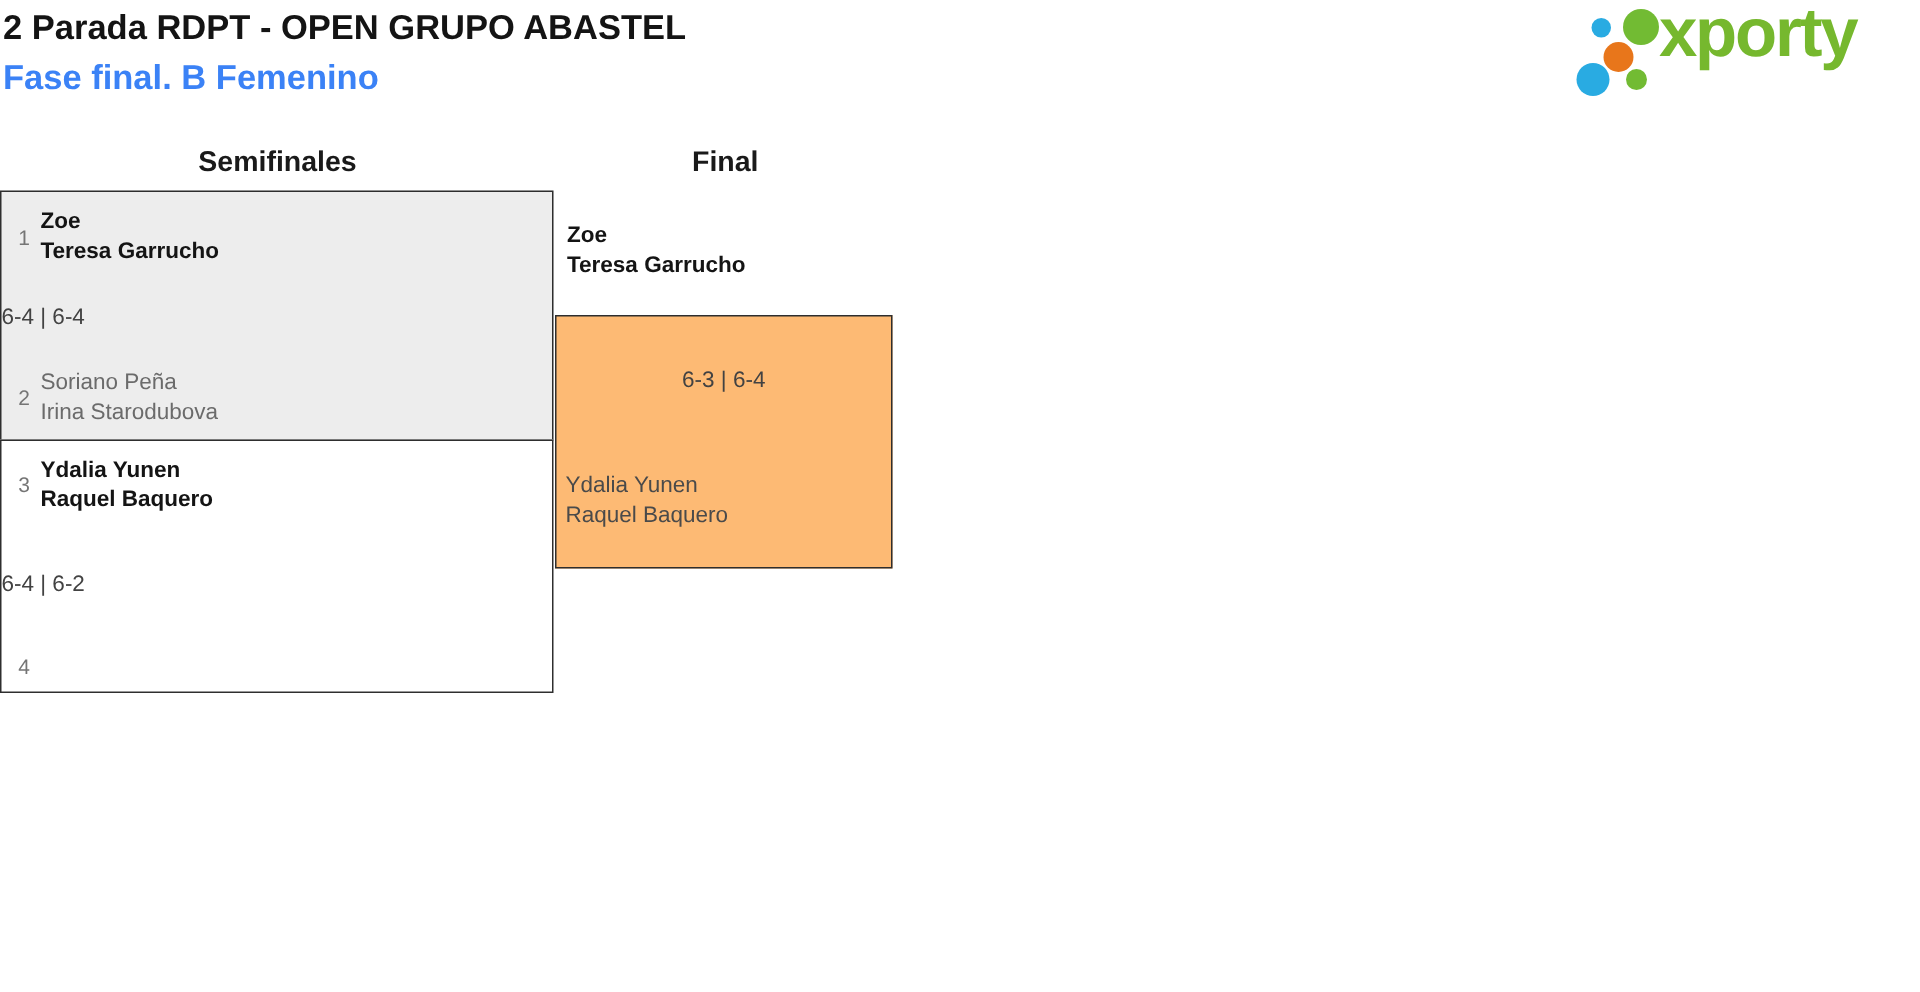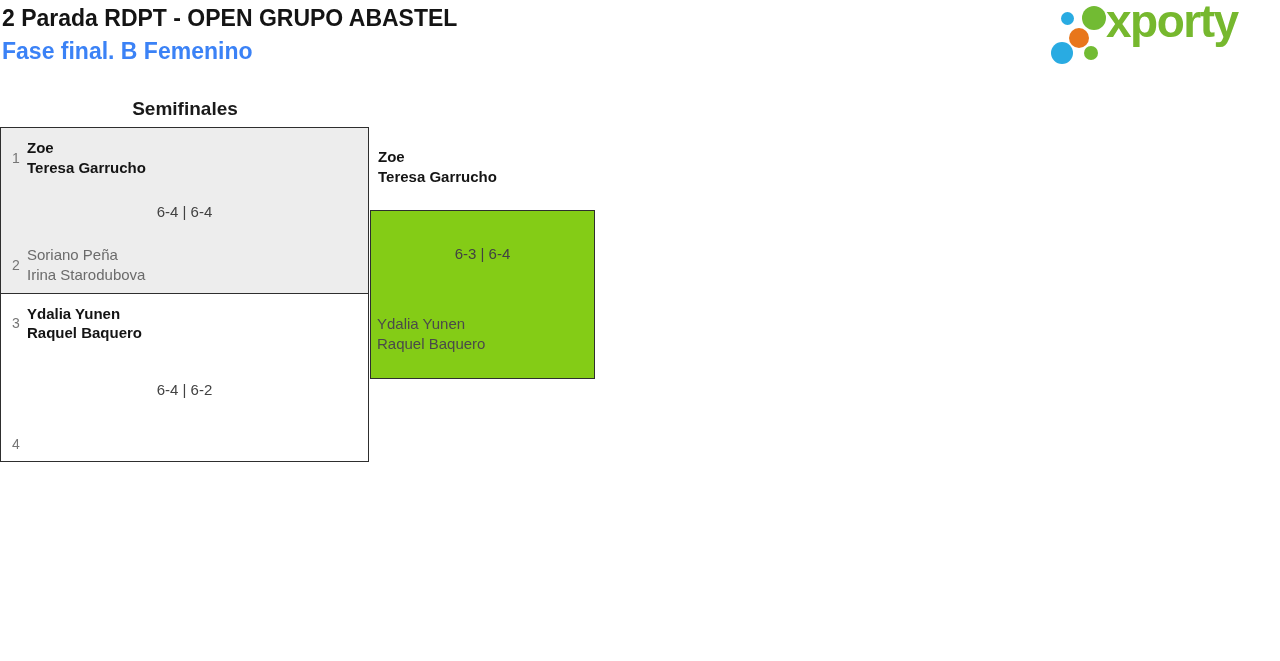--- a/index.html
+++ b/index.html
@@ -21,32 +21,32 @@
   .dot-green-small{left:36px;top:44px;width:14px;height:14px;background:#72bb33;}
   .logo-text{position:absolute;left:58px;top:-8px;font-size:46px;font-weight:700;
              letter-spacing:-1.5px;color:#76b82e;}
 
   
   .round-header{position:absolute;top:98px;font-size:19px;font-weight:700;color:#1a1a1a;text-align:center;}
   .rh-sf{left:0;width:370px;}
   .rh-f{left:372px;width:223px;}
 
   
-  .match-card{position:absolute;box-sizing:border-box;border:1.5px solid #2e2e2e;background:#84cc16;}
+  .match-card{position:absolute;box-sizing:border-box;border:1.5px solid #2e2e2e;background:#fdba74;}
   .sf{left:0;width:369px;display:flex;flex-direction:column;justify-content:space-between;
       padding:10px 0 9px 0;}
   .sf1{top:127px;height:167px;background:#ededed;}
   .sf2{top:292.5px;height:169.5px;background:#ffffff;}
 
   .team-row{display:flex;align-items:center;}
   .seed{width:16px;margin-left:7px;text-align:center;font-size:14px;color:#757575;flex:none;}
   .names{margin-left:3px;font-size:15px;line-height:19.5px;}
   .winner .names{font-weight:700;color:#141414;}
   .loser .names{font-weight:400;color:#6b6b6b;}
-  .score{text-align:center;font-size:15px;color:#424242;}
+  .score{font-size:15px;color:#424242;}
 
   
   .final-team1{position:absolute;left:378px;top:147px;font-size:15px;line-height:19.5px;
                font-weight:700;color:#141414;}
   .final-card{left:370px;top:210px;width:225px;height:168.5px;}
   .final-score{position:absolute;left:0;right:0;top:34px;text-align:center;font-size:15px;color:#424242;}
   .final-team2{position:absolute;left:6px;top:103px;font-size:15px;line-height:19.5px;
                font-weight:400;color:#4a4a4a;}
 </style>
 </head>
@@ -62,20 +62,21 @@
   <div class="logo">
     <span class="dot dot-blue-small"></span>
     <span class="dot dot-green-big"></span>
     <span class="dot dot-orange"></span>
     <span class="dot dot-blue-big"></span>
     <span class="dot dot-green-small"></span>
     <span class="logo-text">xporty</span>
   </div>
 
   <div class="round-header rh-sf">Semifinales</div>
+  <div class="round-header rh-f">Final</div>
 
   <div class="match-card sf sf1">
     <div class="team-row winner">
       <span class="seed">1</span>
       <div class="names">
         <div>Zoe</div>
         <div>Teresa Garrucho</div>
       </div>
     </div>
     <div class="score">6-4 | 6-4</div>

